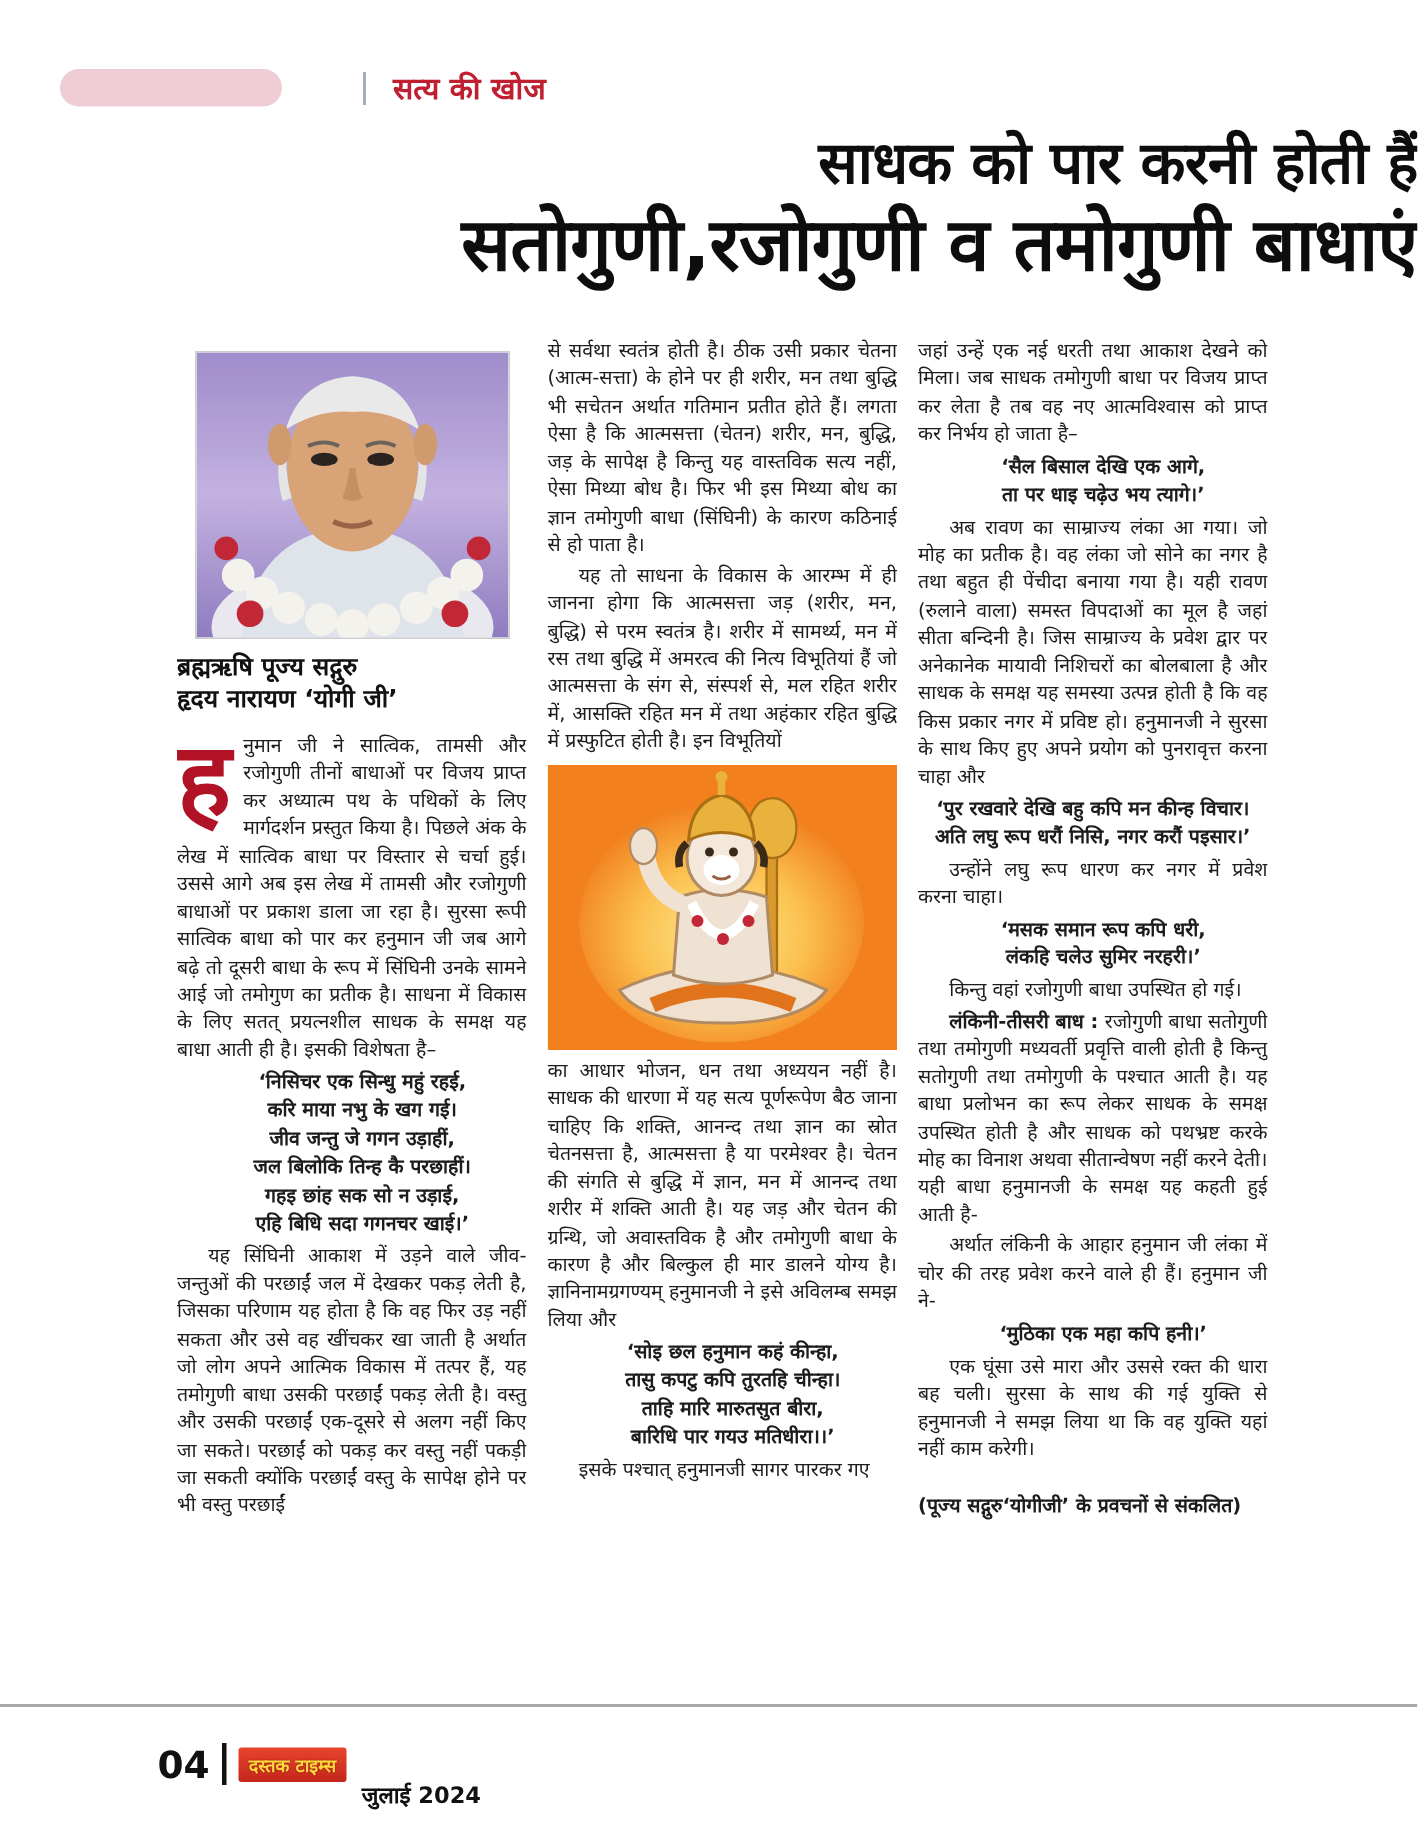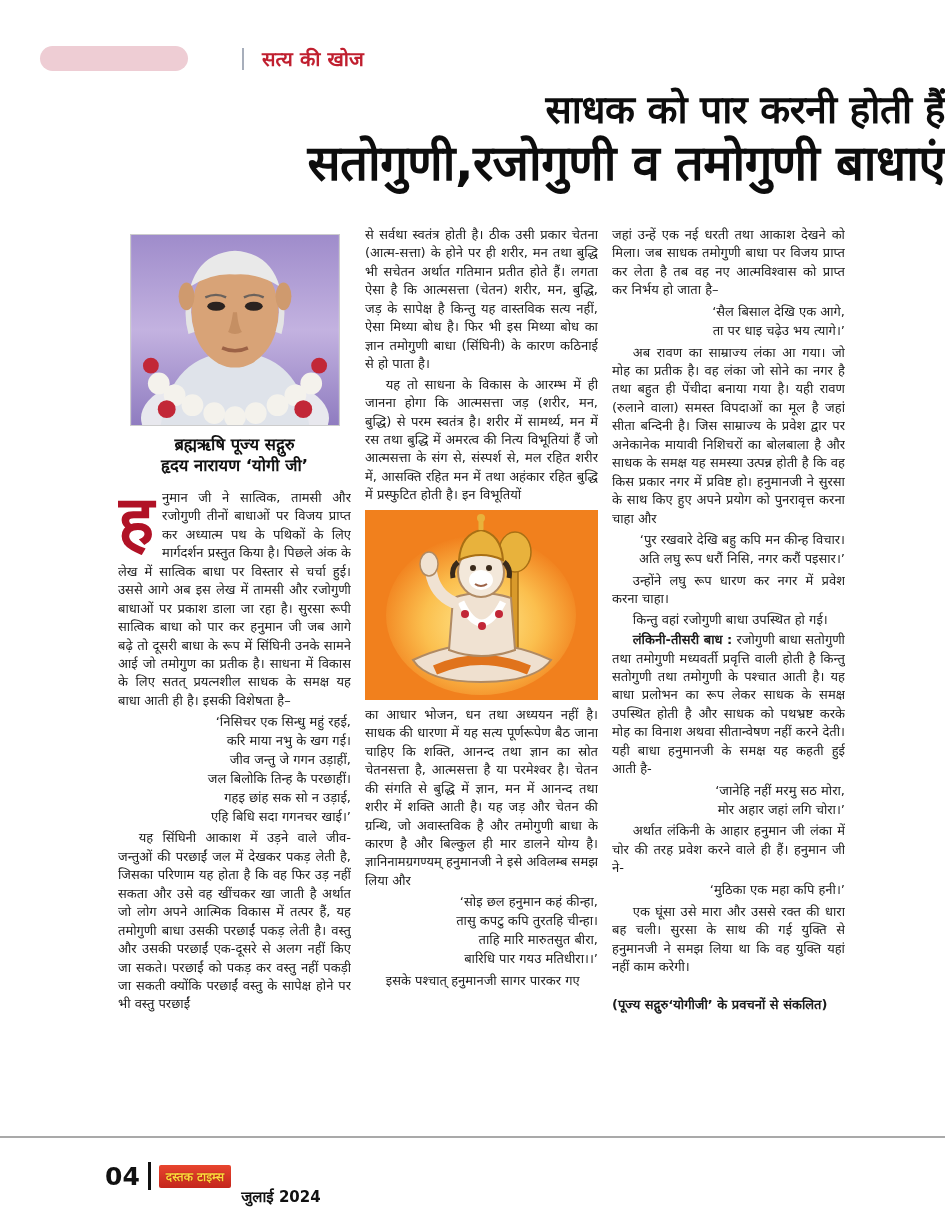--- a/index.html
+++ b/index.html
@@ -19,28 +19,28 @@
   .title-line1 { font-size:39px; font-weight:800; line-height:1.15; letter-spacing:-0.5px; }
   .title-line2 { font-size:49px; font-weight:800; line-height:1.1; letter-spacing:-0.5px; margin-top:4px; }
   
   .columns {
     position:absolute; top:226px; left:118px; width:727px; height:902px;
     display:flex; gap:14px; overflow:hidden;
   }
   .col { flex:0 0 233px; width:233px; overflow:hidden; font-size:13px; line-height:1.42; text-align:justify; }
   .col p { margin-bottom:2px; }
   .indent { text-indent:1.6em; }
-  .verse { font-weight:400; margin:3px 0 3px 14px; text-align:right; }
+  .verse { font-weight:700; margin:3px 0 3px 14px; text-align:center; }
   .verse.flush { margin-left:0; }
   .verse div { line-height:1.45; }
   .lead { font-weight:700; }
   .credit { font-weight:700; margin-top:20px; }
   
   .guru-photo { width:210px; height:192px; margin:8px auto 0 auto; display:block; border:1px solid #cccccc; }
-  .photo-caption { text-align:center; font-weight:700; font-size:16.5px; line-height:1.3; margin:8px 0 12px 0; color:#111; }
+  .photo-caption { font-weight:700; font-size:16.5px; line-height:1.3; margin:8px 0 12px 0; color:#111; }
   
   .dropcap {
     float:left; color:#b11226; font-size:68px; line-height:56px;
     font-weight:700; padding:4px 8px 0 0;
   }
   
   .hanuman-img { width:233px; height:190px; display:block; margin:5px 0 6px 0; }
   
   .footer-rule { position:absolute; top:1136px; left:0; width:945px; border-top:2px solid #a9a9a9; }
   .footer { position:absolute; top:1146px; left:105px; display:flex; align-items:center; }
@@ -189,28 +189,28 @@
       <div class="verse">
         <div>‘सैल बिसाल देखि एक आगे,</div>
         <div>ता पर धाइ चढ़ेउ भय त्यागे।’</div>
       </div>
       <p class="indent">अब रावण का साम्राज्य लंका आ गया। जो मोह का प्रतीक है। वह लंका जो सोने का नगर है तथा बहुत ही पेंचीदा बनाया गया है। यही रावण (रुलाने वाला) समस्त विपदाओं का मूल है जहां सीता बन्दिनी है। जिस साम्राज्य के प्रवेश द्वार पर अनेकानेक मायावी निशिचरों का बोलबाला है और साधक के समक्ष यह समस्या उत्पन्न होती है कि वह किस प्रकार नगर में प्रविष्ट हो। हनुमानजी ने सुरसा के साथ किए हुए अपने प्रयोग को पुनरावृत्त करना चाहा और</p>
       <div class="verse flush">
         <div>‘पुर रखवारे देखि बहु कपि मन कीन्ह विचार।</div>
         <div>अति लघु रूप धरौं निसि, नगर करौं पइसार।’</div>
       </div>
       <p class="indent">उन्होंने लघु रूप धारण कर नगर में प्रवेश करना चाहा।</p>
+      <div class="verse">
+        <div>‘मसक समान रूप कपि धरी,</div>
+        <div>लंकहि चलेउ सुमिर नरहरी।’</div>
+      </div>
       <p class="indent">किन्तु वहां रजोगुणी बाधा उपस्थित हो गई।</p>
       <p class="indent">
         <span class="lead">लंकिनी-तीसरी बाध :</span><span> रजोगुणी बाधा सतोगुणी तथा तमोगुणी मध्यवर्ती प्रवृत्ति वाली होती है किन्तु सतोगुणी तथा तमोगुणी के पश्चात आती है। यह बाधा प्रलोभन का रूप लेकर साधक के समक्ष उपस्थित होती है और साधक को पथभ्रष्ट करके मोह का विनाश अथवा सीतान्वेषण नहीं करने देती। यही बाधा हनुमानजी के समक्ष यह कहती हुई आती है-</span>
       </p>
-      <div class="verse">
-        <div>‘जानेहि नहीं मरमु सठ मोरा,</div>
-        <div>मोर अहार जहां लगि चोरा।’</div>
-      </div>
       <p class="indent">अर्थात लंकिनी के आहार हनुमान जी लंका में चोर की तरह प्रवेश करने वाले ही हैं। हनुमान जी ने-</p>
       <div class="verse">
         <div>‘मुठिका एक महा कपि हनी।’</div>
       </div>
       <p class="indent">एक घूंसा उसे मारा और उससे रक्त की धारा बह चली। सुरसा के साथ की गई युक्ति से हनुमानजी ने समझ लिया था कि वह युक्ति यहां नहीं काम करेगी।</p>
       <p class="credit">(पूज्य सद्गुरु‘योगीजी’ के प्रवचनों से संकलित)</p>
     </div>
   </div>
 
   <div class="footer-rule"></div>

